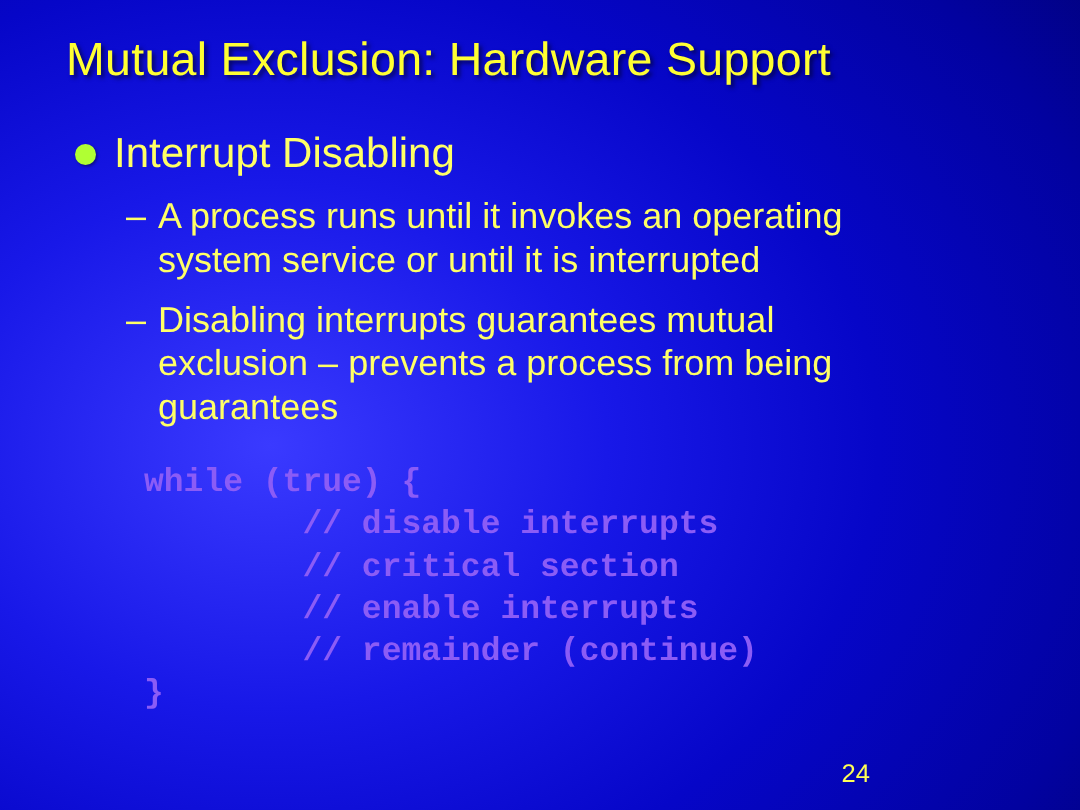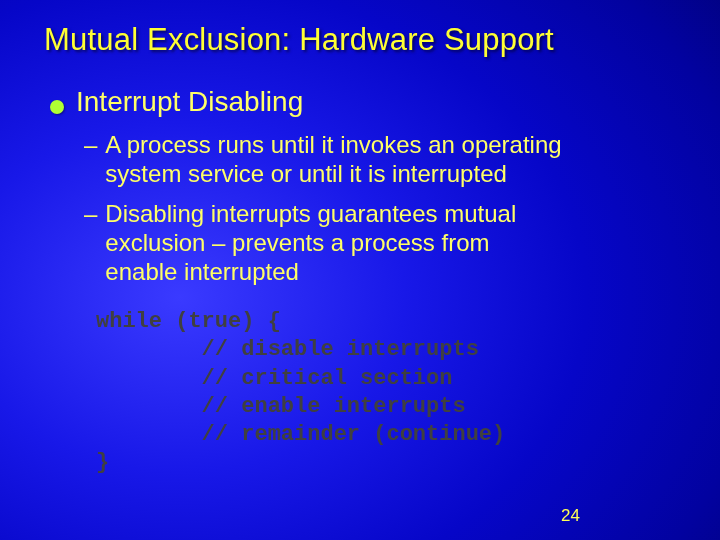--- a/index.html
+++ b/index.html
@@ -20,21 +20,21 @@
     font-size: 31px;
     font-weight: normal;
     color: #ffff33;
     text-shadow: 2px 2px 3px rgba(0,0,0,0.55);
     margin-bottom: 28px;
     margin-left: 16px;
     letter-spacing: 0.2px;
   }
   .level1 {
     display: flex;
-    align-items: center;
+    align-items: flex-start;
     font-size: 28px;
     color: #ffff66;
     margin-left: 22px;
     margin-bottom: 12px;
   }
   .bullet-dot {
     width: 14px;
     height: 14px;
     border-radius: 50%;
     background: #b0ff33;
@@ -54,21 +54,21 @@
     line-height: 1.22;
   }
   .dash {
     margin-right: 8px;
     flex-shrink: 0;
   }
   .code-block {
     font-family: "Courier New", Courier, monospace;
     font-size: 22px;
     font-weight: bold;
-    color: #404040;
+    color: #8b5cf6;
     white-space: pre;
     margin-left: 68px;
     margin-top: 22px;
     line-height: 1.28;
   }
   .page-num {
     position: absolute;
     right: 32px;
     bottom: 14px;
     font-size: 17px;
@@ -88,21 +88,21 @@
     <span>Interrupt Disabling</span>
   </div>
 
   <div class="level2">
     <span class="dash">–</span>
     <span>A process runs until it invokes an operating system service or until it is interrupted</span>
   </div>
 
   <div class="level2">
     <span class="dash">–</span>
-    <span>Disabling interrupts guarantees mutual exclusion – prevents a process from enable interrupted</span>
+    <span>Disabling interrupts guarantees mutual exclusion – prevents a process from being guarantees</span>
   </div>
 
   <div class="code-block">while (true) {
         // disable interrupts
         // critical section
         // enable interrupts
         // remainder (continue)
 }</div>
 
   <div class="page-num">24</div>

